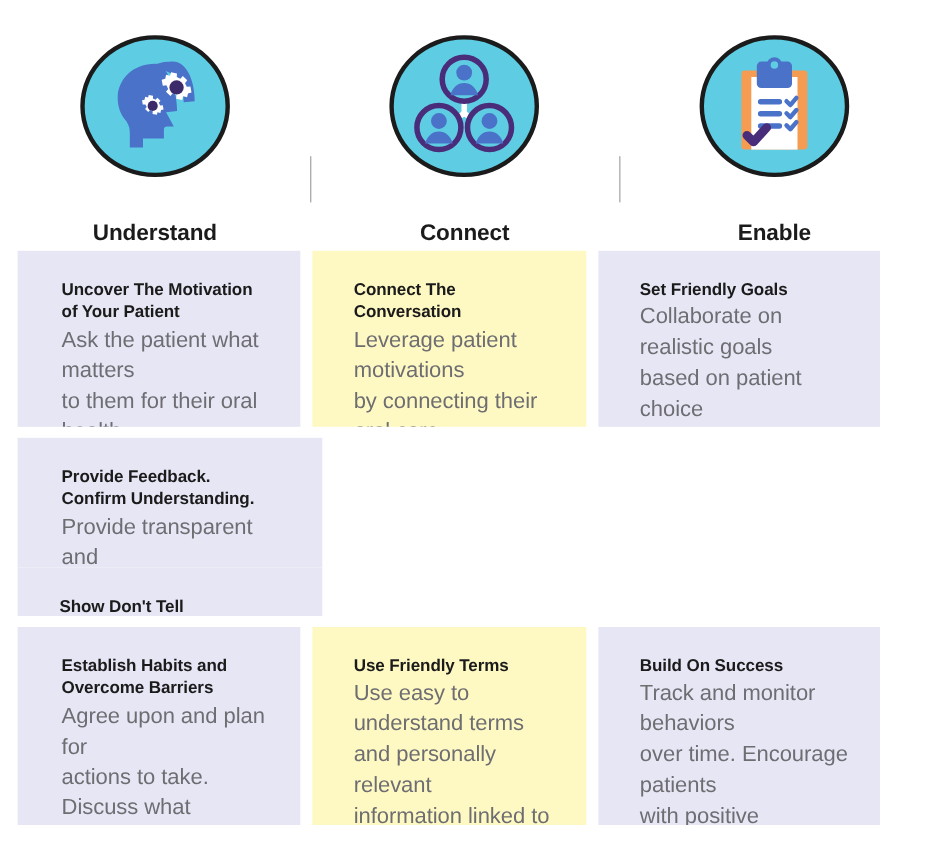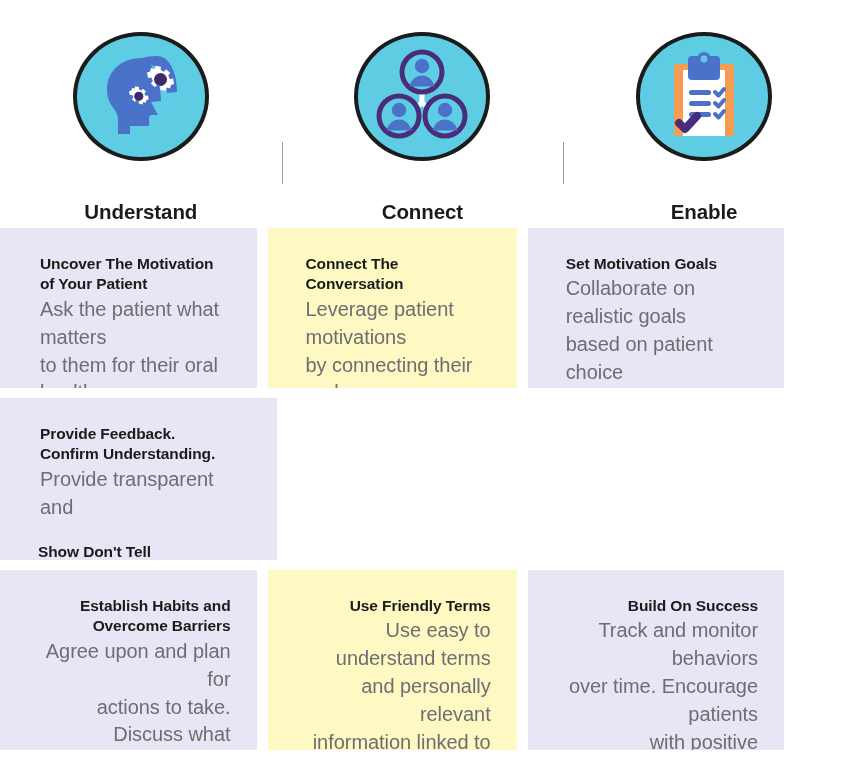--- a/index.html
+++ b/index.html
@@ -70,24 +70,25 @@
   
   .grid {
     position: absolute;
     top: 228px;
     left: 0;
     width: 845px;
   }
   .grid-row {
     display: flex;
     width: 784px;
+    padding-left: 16px;
   }
   .grid-row.r1 { height: 160px; }
   .grid-row.r2 { height: 162px; flex-direction: column; }
-  .grid-row.r3 { height: 180px; text-align: right; }
+  .grid-row.r3 { height: 180px; }
   .row-gap { height: 10px; width: 845px; }
 
   .cell {
     box-sizing: border-box;
     padding: 26px 26px 10px 40px;
     overflow: hidden;
   }
   .cell.c0 { width: 277px; margin-right: 11px; background: #e7e6f5; }
   .cell.c1 { width: 269px; margin-right: 11px; background: #fef9c3; }
   .cell.c2 { width: 277px; background: #e7e6f5; }
@@ -203,21 +204,21 @@
 to them for their oral health.</p>
       </div>
       <div class="cell c1">
         <p class="cell-title">Connect The Conversation</p>
         <p class="cell-body">Leverage patient motivations
 by connecting their oral care
 behaviors to their personal and
 clinical goals.</p>
       </div>
       <div class="cell c2">
-        <p class="cell-title">Set Motivation Goals</p>
+        <p class="cell-title">Set Friendly Goals</p>
         <p class="cell-body">Collaborate on realistic goals
 based on patient choice
 and from.</p>
       </div>
     </div>
 
     <div class="row-gap"></div>
 
     <div class="grid-row r2">
       <div class="cell c0">

